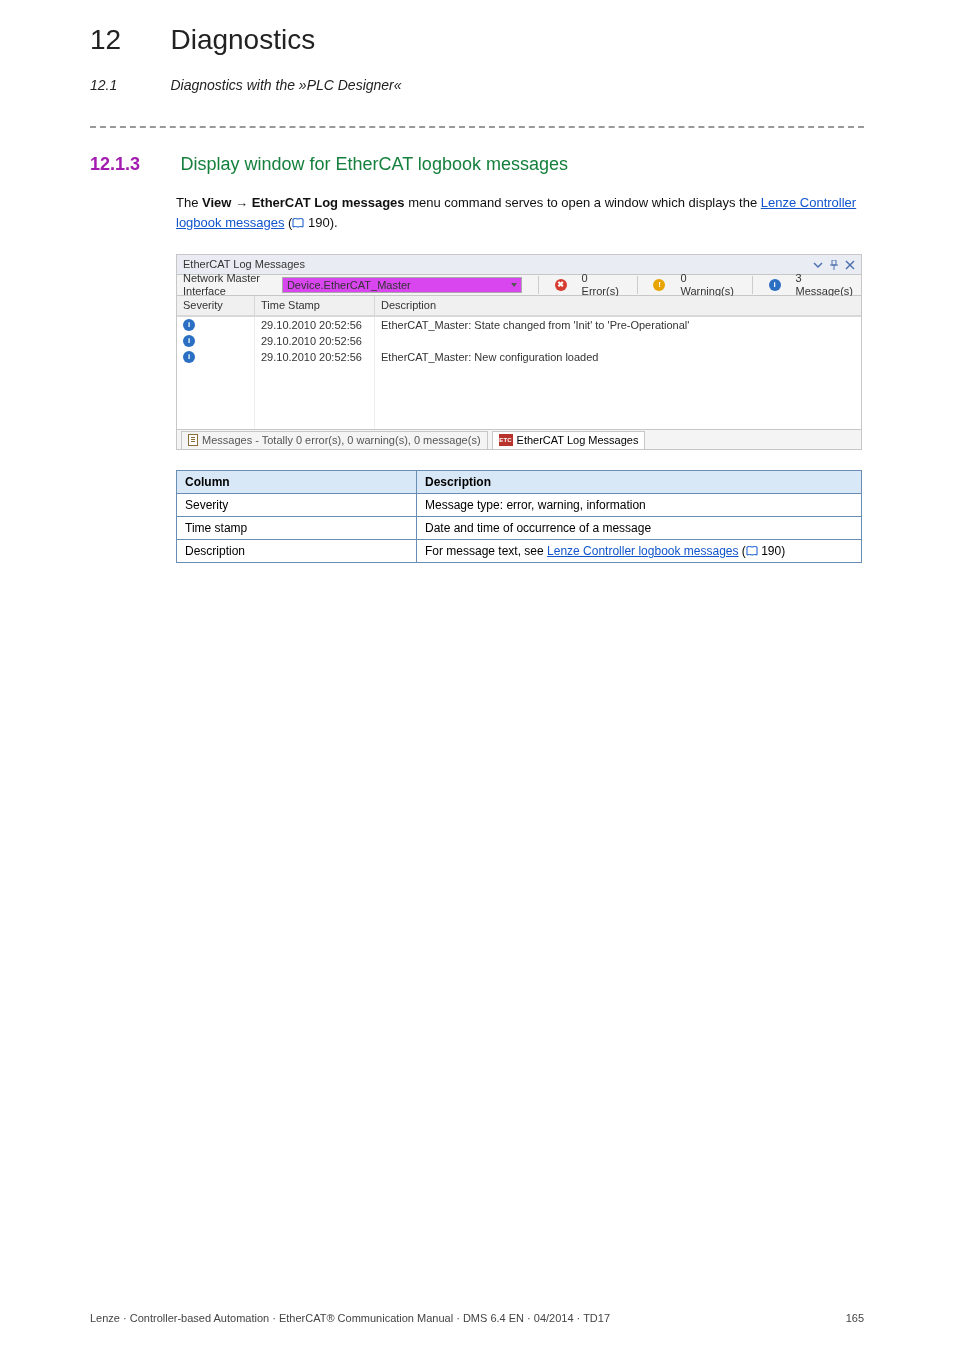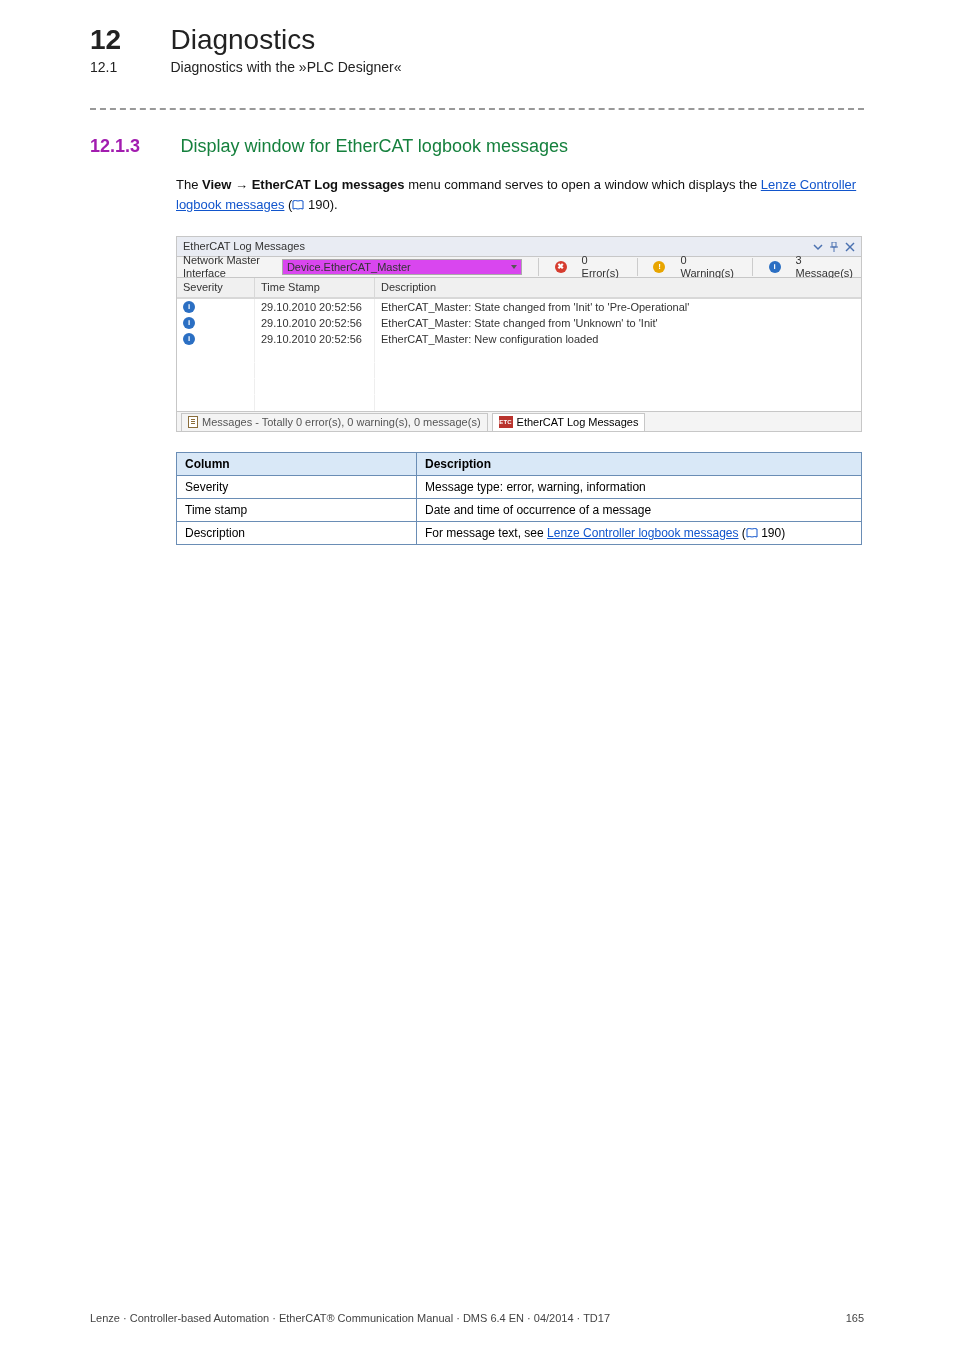--- a/index.html
+++ b/index.html
@@ -7,21 +7,21 @@
       font-family: "Segoe UI", Arial, sans-serif;
       width: 954px;
       height: 1350px;
       background: #fff;
       color: #000;
       position: relative;
       padding: 24px 90px 0 90px;
     }
     .chapter-num {
       font-size: 28px;
-      font-weight: 700;
+      font-weight: 400;
       color: #222;
       display: inline-block;
       width: 76px;
       vertical-align: baseline;
     }
     .chapter-title {
       font-size: 28px;
       font-weight: 400;
       color: #222;
       display: inline-block;
@@ -232,21 +232,21 @@
     }
     .pagenum { }
   </style>
 </head>
 <body>
 
 <div>
   <span class="chapter-num">12</span>
   <span class="chapter-title">Diagnostics</span>
 </div>
-<div style="margin-top:2px;">
+<div style="margin-top:20px;font-style:italic;">
   <span class="section-num">12.1</span>
   <span class="section-title">Diagnostics with the »PLC Designer«</span>
 </div>
 
 <hr class="dashed-line">
 
 <div class="subsection">
   <span class="subsection-num">12.1.3</span>
   <span class="subsection-title">Display window for EtherCAT logbook messages</span>
 </div>
@@ -300,21 +300,20 @@
         <span class="circle c-blue">i</span>
       </div>
     <div>29.10.2010 20:52:56</div>
     <div>EtherCAT_Master: State changed from 'Init' to 'Pre-Operational'</div>
   </div>
   <div class="log-rows">
     <div>
         <span class="circle c-blue">i</span>
       </div>
     <div>29.10.2010 20:52:56</div>
-    <div>EtherCAT_Master: State changed from 'Unknown' to 'Init'</div>
   </div>
   <div class="log-rows">
     <div>
         <span class="circle c-blue">i</span>
       </div>
     <div>29.10.2010 20:52:56</div>
     <div>EtherCAT_Master: New configuration loaded</div>
   </div>
   <div class="log-rows blankrow">
       <div></div>

